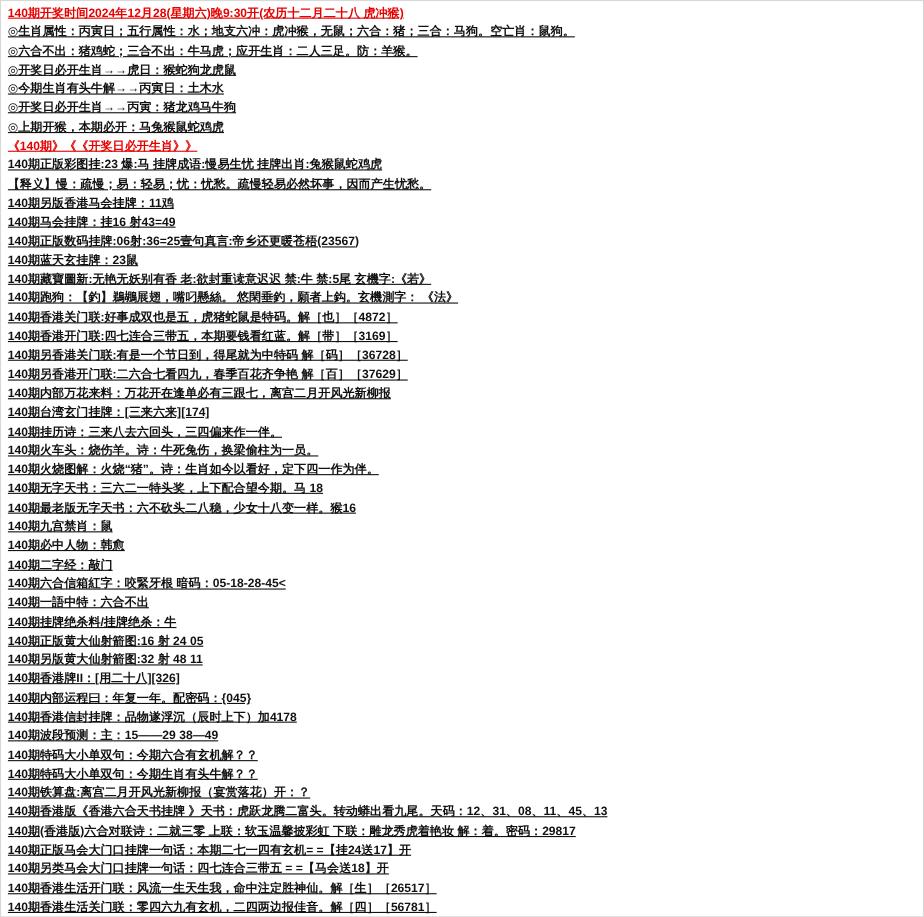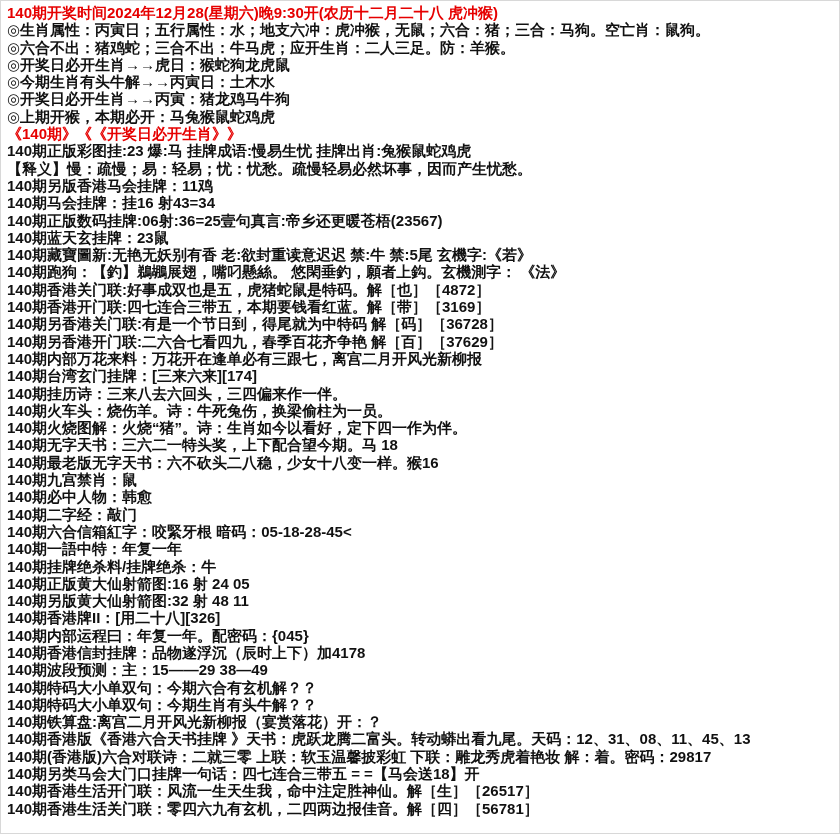--- a/index.html
+++ b/index.html
@@ -12,76 +12,78 @@
     height: 834px;
     box-sizing: border-box;
     background: #ffffff;
     border: 1px solid #d8d8d8;
     overflow: hidden;
     padding: 3px 0 0 6px;
   }
   .line {
     font-family: "Liberation Sans", "DejaVu Sans", sans-serif;
     font-weight: bold;
-    font-size: 15px;
+    font-size: 11px;
     height: 17.3px;
     line-height: 17.3px;
     white-space: pre;
     overflow: hidden;
     color: #111111;
     letter-spacing: 0px;
+    text-decoration: underline;
   }
   .line.red { color: #e60000; }
 </style>
 </head>
 <body>
 
 <div class="page">
   <div id="lines-container">
       <div class="line red">140期开奖时间2024年12月28(星期六)晚9:30开(农历十二月二十八 虎冲猴)</div>
       <div class="line">◎生肖属性：丙寅日；五行属性：水；地支六冲：虎冲猴，无鼠；六合：猪；三合：马狗。空亡肖：鼠狗。</div>
       <div class="line">◎六合不出：猪鸡蛇；三合不出：牛马虎；应开生肖：二人三足。防：羊猴。</div>
       <div class="line">◎开奖日必开生肖→→虎日：猴蛇狗龙虎鼠</div>
       <div class="line">◎今期生肖有头牛解→→丙寅日：土木水</div>
       <div class="line">◎开奖日必开生肖→→丙寅：猪龙鸡马牛狗</div>
       <div class="line">◎上期开猴，本期必开：马兔猴鼠蛇鸡虎</div>
       <div class="line red">《140期》《《开奖日必开生肖》》</div>
       <div class="line">140期正版彩图挂:23 爆:马 挂牌成语:慢易生忧 挂牌出肖:兔猴鼠蛇鸡虎</div>
       <div class="line">【释义】慢：疏慢；易：轻易；忧：忧愁。疏慢轻易必然坏事，因而产生忧愁。</div>
       <div class="line">140期另版香港马会挂牌：11鸡</div>
-      <div class="line">140期马会挂牌：挂16 射43=34</div>
+      <div class="line">140期马会挂牌：挂16 射43=49</div>
       <div class="line">140期正版数码挂牌:06射:36=25壹句真言:帝乡还更暖苍梧(23567)</div>
       <div class="line">140期蓝天玄挂牌：23鼠</div>
       <div class="line">140期藏寶圖新:无艳无妖别有香 老:欲封重读意迟迟 禁:牛 禁:5尾 玄機字:《若》</div>
       <div class="line">140期跑狗：【釣】鵜鶘展翅，嘴叼懸絲。 悠閑垂釣，願者上鈎。玄機測字： 《法》</div>
       <div class="line">140期香港关门联:好事成双也是五，虎猪蛇鼠是特码。解［也］［4872］</div>
       <div class="line">140期香港开门联:四七连合三带五，本期要钱看红蓝。解［带］［3169］</div>
       <div class="line">140期另香港关门联:有是一个节日到，得尾就为中特码 解［码］［36728］</div>
       <div class="line">140期另香港开门联:二六合七看四九，春季百花齐争艳 解［百］［37629］</div>
       <div class="line">140期内部万花来料：万花开在逢单必有三跟七，离宫二月开风光新柳报</div>
       <div class="line">140期台湾玄门挂牌：[三来六来][174]</div>
       <div class="line">140期挂历诗：三来八去六回头，三四偏来作一伴。</div>
       <div class="line">140期火车头：烧伤羊。诗：牛死兔伤，换梁偷柱为一员。</div>
       <div class="line">140期火烧图解：火烧“猪”。诗：生肖如今以看好，定下四一作为伴。</div>
       <div class="line">140期无字天书：三六二一特头奖，上下配合望今期。马 18</div>
       <div class="line">140期最老版无字天书：六不砍头二八稳，少女十八变一样。猴16</div>
       <div class="line">140期九宫禁肖：鼠</div>
       <div class="line">140期必中人物：韩愈</div>
       <div class="line">140期二字经：敲门</div>
       <div class="line">140期六合信箱紅字：咬緊牙根 暗码：05-18-28-45&lt;</div>
-      <div class="line">140期一語中特：年复一年</div>
+      <div class="line">140期一語中特：六合不出</div>
       <div class="line">140期挂牌绝杀料/挂牌绝杀：牛</div>
       <div class="line">140期正版黄大仙射箭图:16 射 24 05</div>
       <div class="line">140期另版黄大仙射箭图:32 射 48 11</div>
       <div class="line">140期香港牌II：[用二十八][326]</div>
       <div class="line">140期内部运程曰：年复一年。配密码：{045}</div>
       <div class="line">140期香港信封挂牌：品物遂浮沉（辰时上下）加4178</div>
       <div class="line">140期波段预测：主：15——29 38—49</div>
       <div class="line">140期特码大小单双句：今期六合有玄机解？？</div>
       <div class="line">140期特码大小单双句：今期生肖有头牛解？？</div>
       <div class="line">140期铁算盘:离宫二月开风光新柳报（宴赏落花）开：？</div>
       <div class="line">140期香港版《香港六合天书挂牌 》天书：虎跃龙腾二富头。转动蟒出看九尾。天码：12、31、08、11、45、13</div>
       <div class="line">140期(香港版)六合对联诗：二就三零 上联：软玉温馨披彩虹 下联：雕龙秀虎着艳妆 解：着。密码：29817</div>
+      <div class="line">140期正版马会大门口挂牌一句话：本期二七一四有玄机= =【挂24送17】开</div>
       <div class="line">140期另类马会大门口挂牌一句话：四七连合三带五 = =【马会送18】开</div>
       <div class="line">140期香港生活开门联：风流一生天生我，命中注定胜神仙。解［生］［26517］</div>
       <div class="line">140期香港生活关门联：零四六九有玄机，二四两边报佳音。解［四］［56781］</div>
     </div>
 </div>
 
 </body></html>

